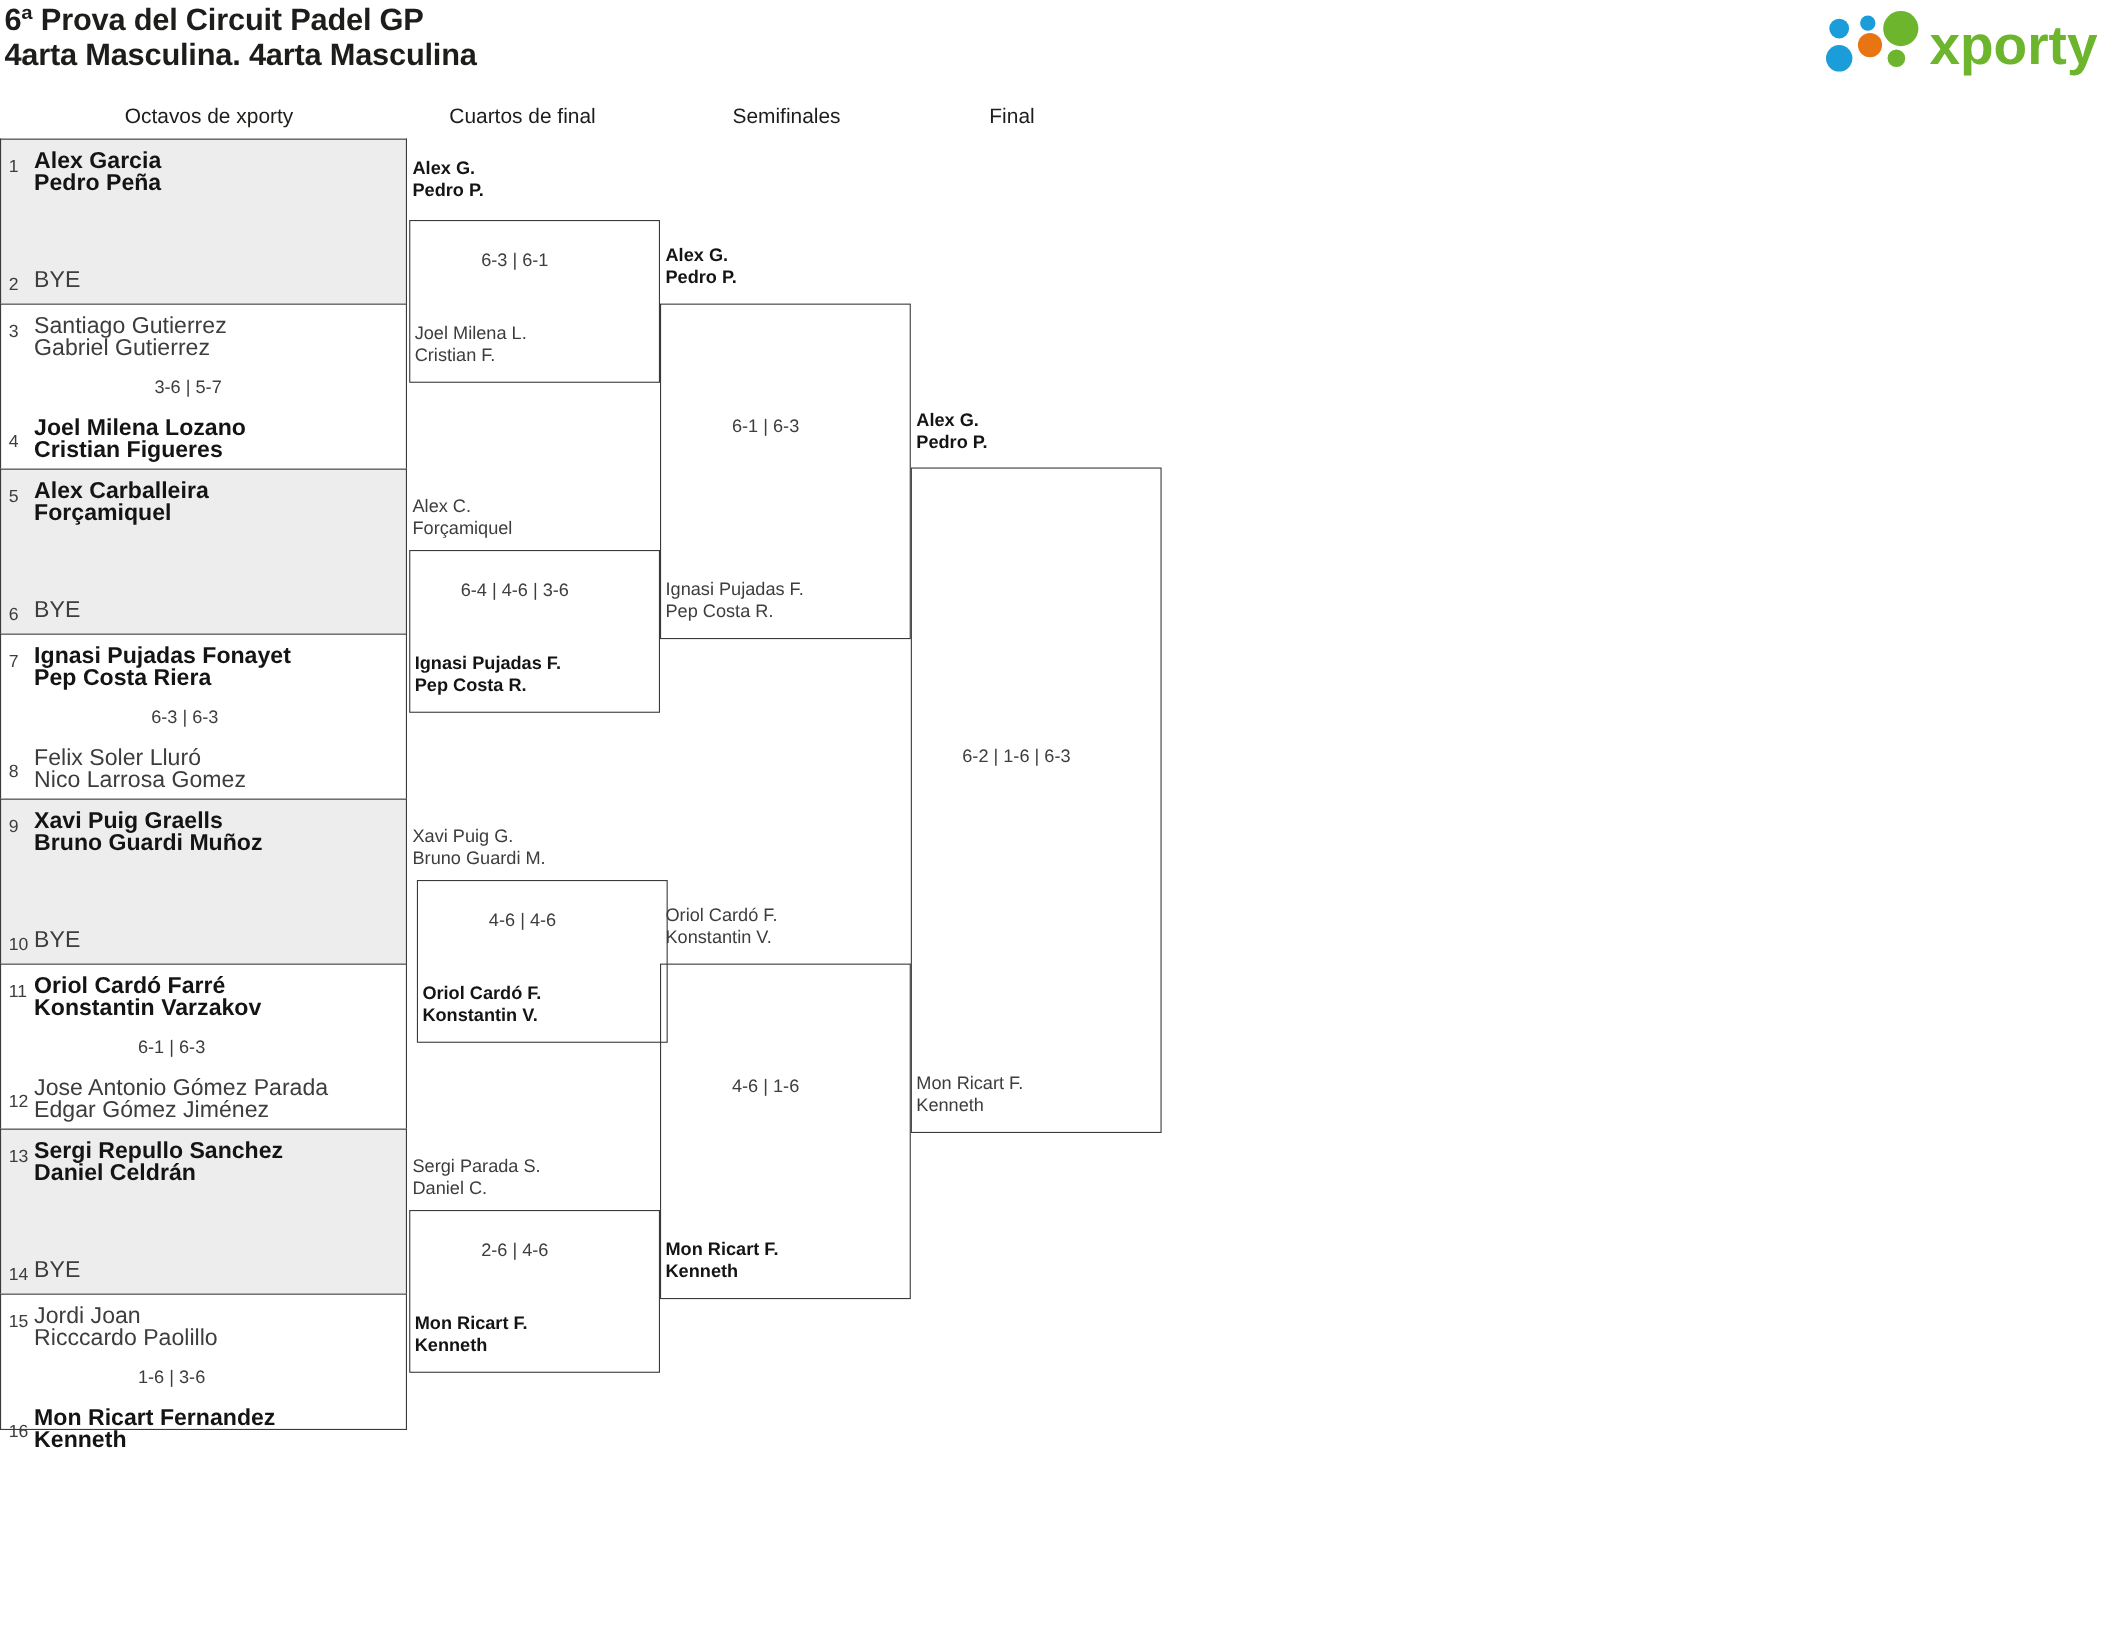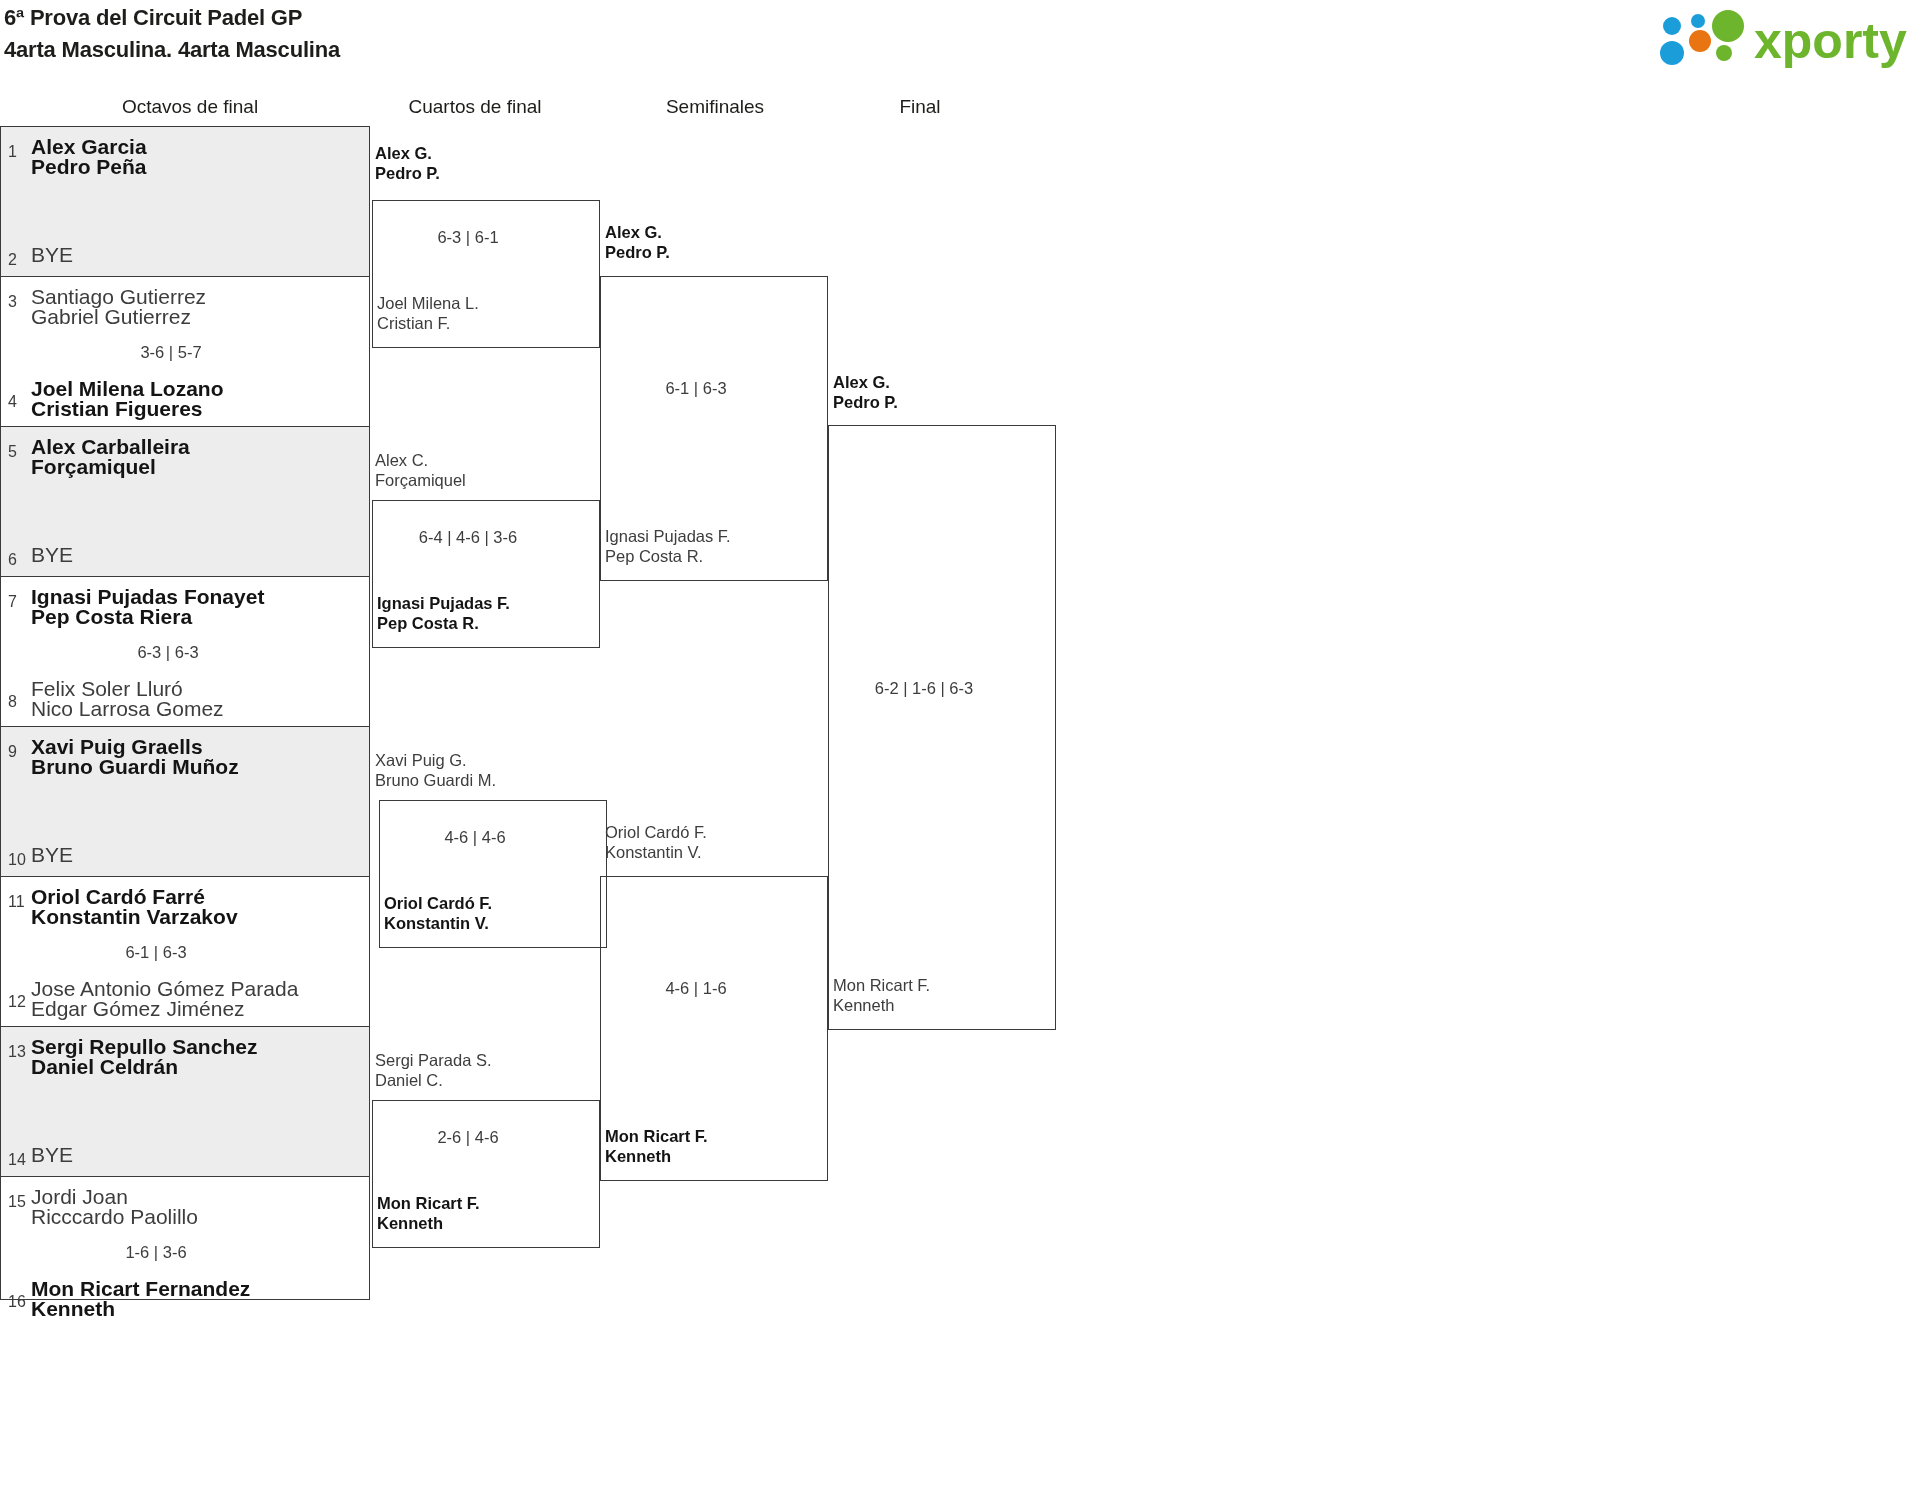--- a/index.html
+++ b/index.html
@@ -10,21 +10,21 @@
     font-family: "Liberation Sans", sans-serif;
     color: #231f20;
     overflow: hidden;
   }
 
   .page { position: relative; width: 1920px; height: 1492px; }
 
   
   .title-block { position: absolute; left: 4px; top: 2px; }
   .title-line {
-    font-size: 22px;
+    font-size: 28px;
     font-weight: bold;
     line-height: 32px;
     letter-spacing: -0.2px;
     color: #1d1d1b;
     white-space: nowrap;
   }
 
   .logo { position: absolute; right: 12px; top: 8px; width: 250px; height: 62px; }
   .logo svg { display: block; }
 
@@ -104,21 +104,21 @@
       <circle cx="14" cy="18" r="9" fill="#1b9dd9"></circle>
       <circle cx="14" cy="45" r="12" fill="#1b9dd9"></circle>
       <circle cx="40" cy="13" r="7" fill="#1b9dd9"></circle>
       <circle cx="42" cy="33" r="11" fill="#e87511"></circle>
       <circle cx="70" cy="18" r="16" fill="#6cb52d"></circle>
       <circle cx="66" cy="45" r="8" fill="#6cb52d"></circle>
       <text x="96" y="50" font-family="Liberation Sans, sans-serif" font-size="50" font-weight="bold" fill="#6cb52d">xporty</text>
     </svg>
   </div>
 
-  <div class="round-head" style="left:60px;  top:96px; width:260px;">Octavos de final</div>
+  <div class="round-head" style="left:60px;  top:96px; width:260px;">Octavos de xporty</div>
   <div class="round-head" style="left:360px; top:96px; width:230px;">Cuartos de final</div>
   <div class="round-head" style="left:600px; top:96px; width:230px;">Semifinales</div>
   <div class="round-head" style="left:830px; top:96px; width:180px;">Final</div>
 
   <div class="match r1 shade" style="left:0px; top:126px; width:370px; height:150px;">
     <div class="seed" style="top:17px;">1</div>
     <div class="team win" style="top:10px;">Alex Garcia</div>
     <div class="team win" style="top:30px;">Pedro Peña</div>
     <div class="seed" style="top:125px;">2</div>
     <div class="team bye" style="top:118px;">BYE</div>

